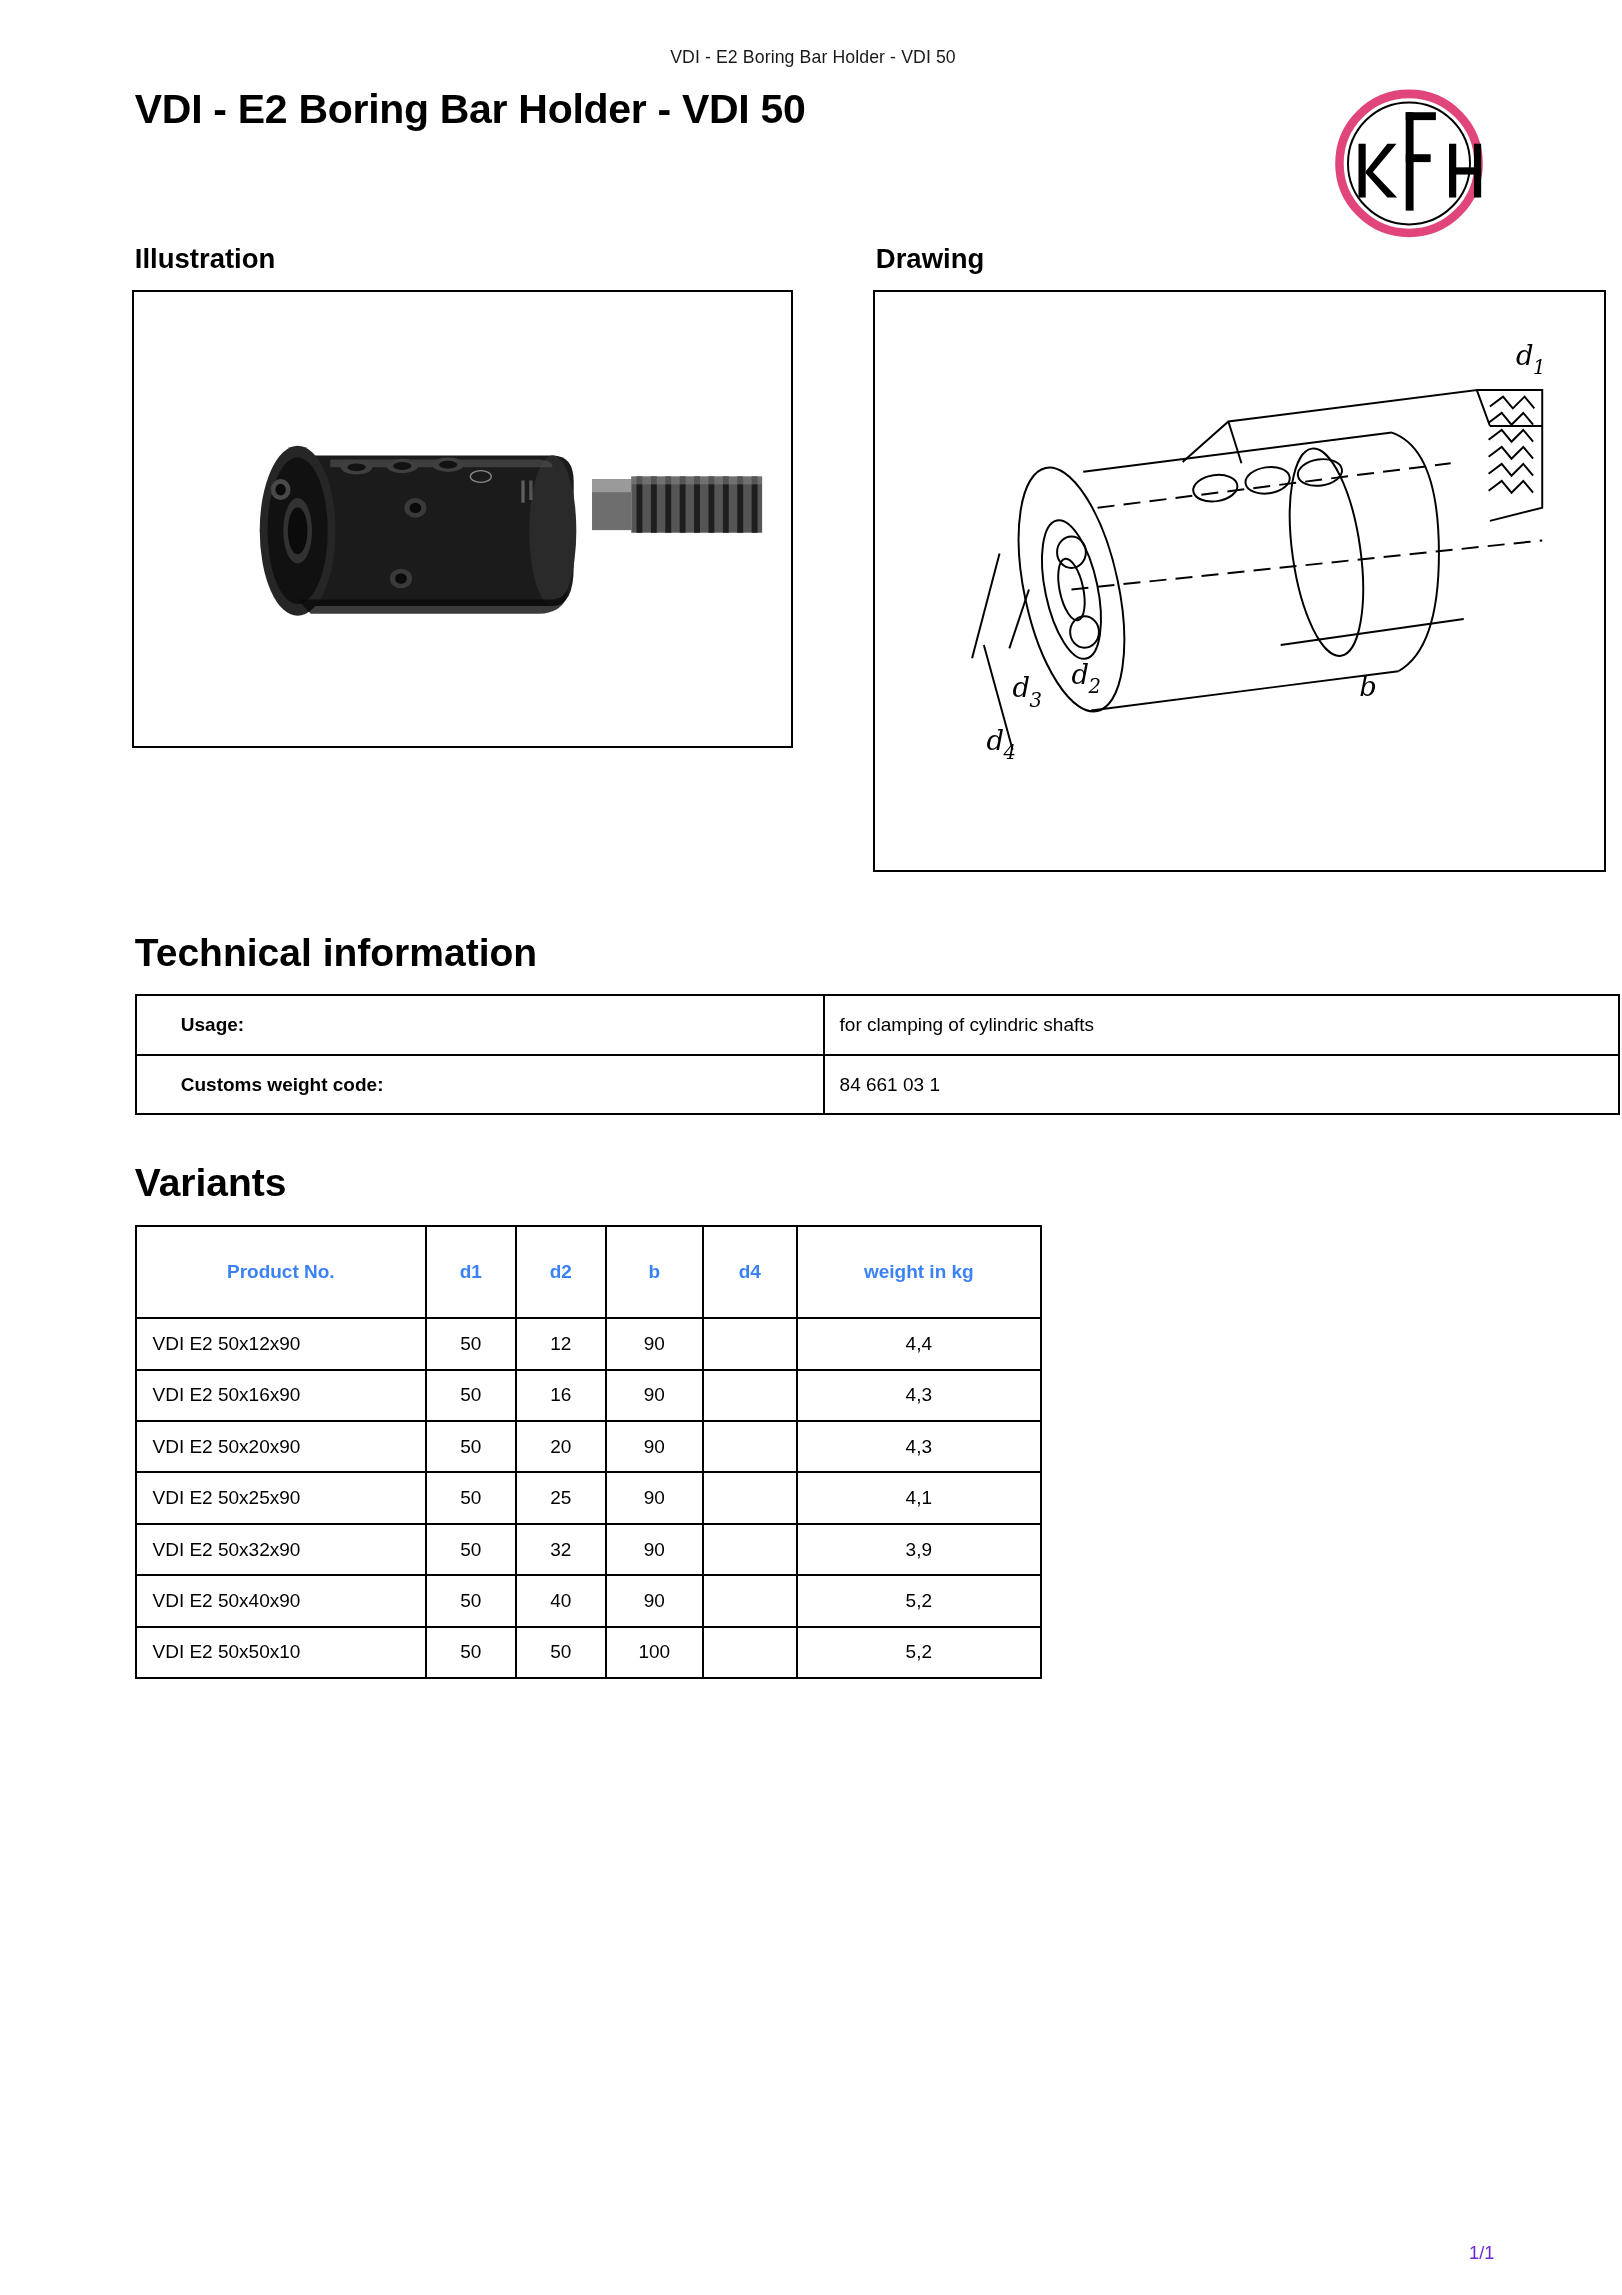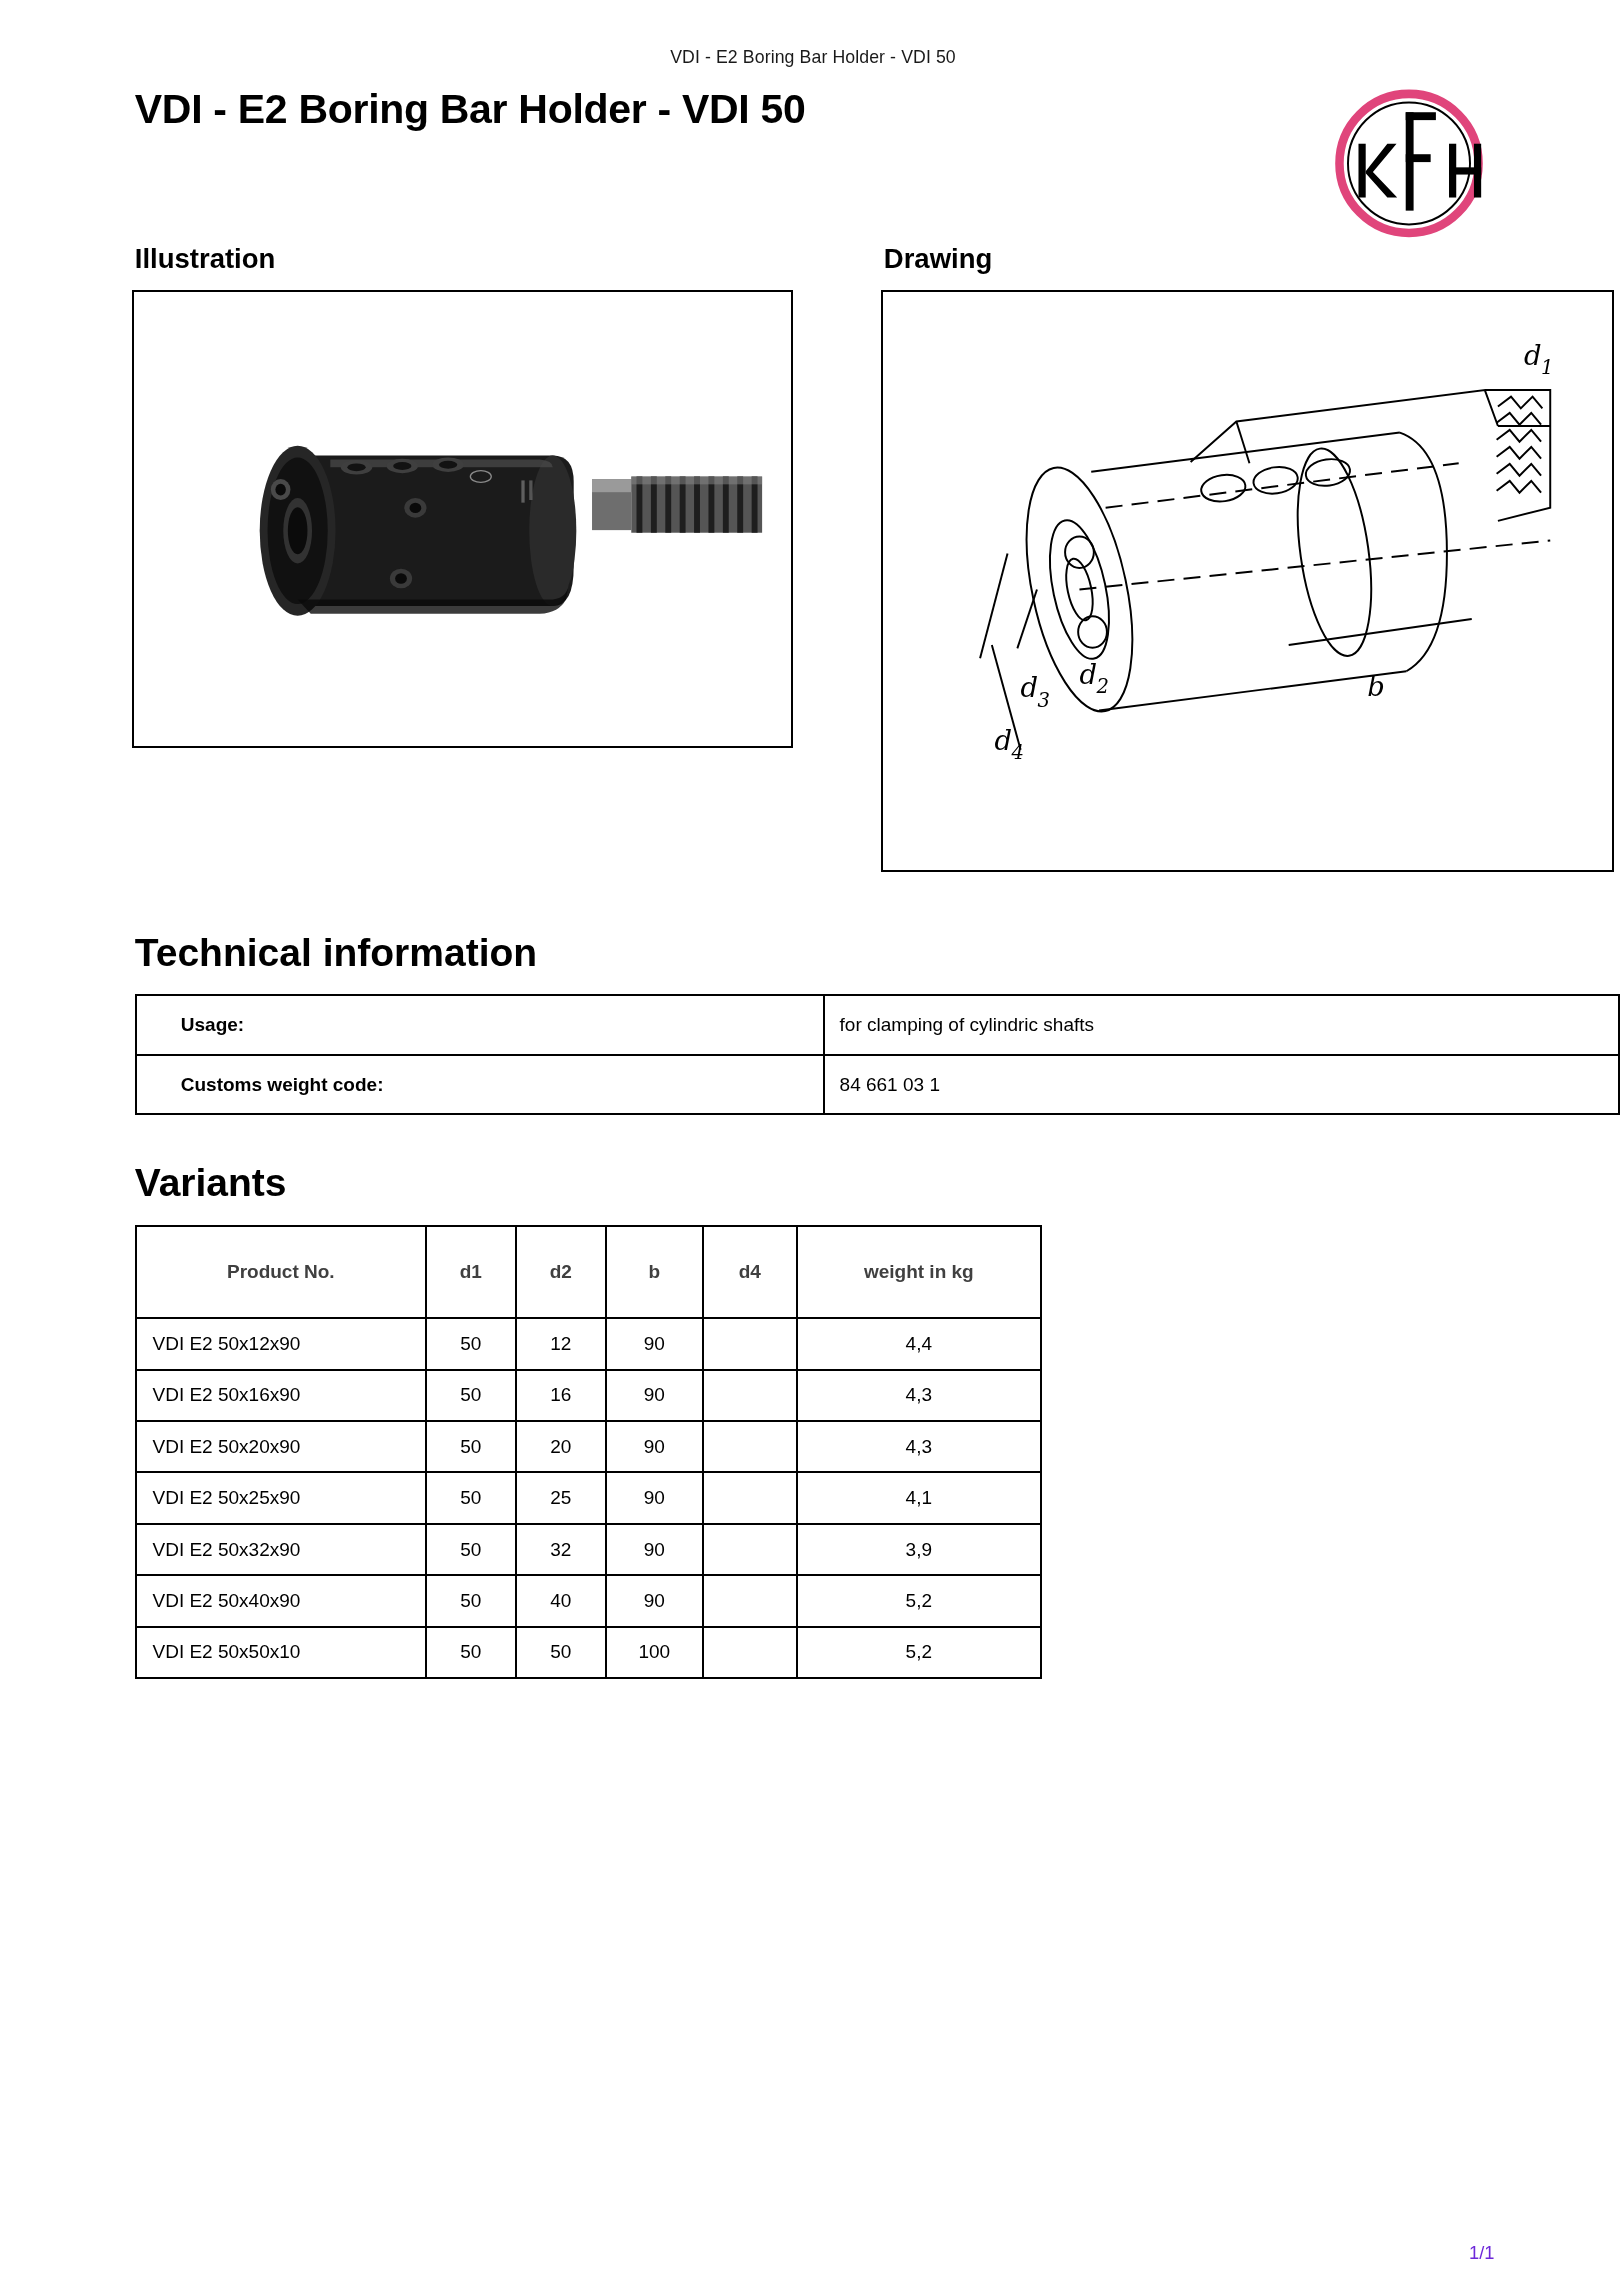--- a/index.html
+++ b/index.html
@@ -45,21 +45,21 @@
     width: 164px;
     height: 164px;
   }
   .section-title {
     font-size: 27.5px;
     font-weight: bold;
     margin: 0 0 14.4px 3.3px;
   }
   .two-col {
     display: flex;
-    gap: 16px;
+    gap: 8px;
     align-items: flex-start;
   }
   .col-left {
     width: 739px;
   }
   .col-right {
     width: 739px;
     margin-left: 72px;
   }
   .img-box {
@@ -111,21 +111,21 @@
     width: 851px;
   }
   .variants-table th, .variants-table td {
     border: 2px solid #000;
     font-size: 19px;
     padding: 9.2px 6.5px;
     text-align: center;
     height: 31px;
   }
   .variants-table th {
-    color: #404040;
+    color: #3b82f6;
     font-weight: bold;
     height: 72px;
     vertical-align: middle;
   }
   .variants-table td.prod, .variants-table th.prod {
     text-align: left;
     padding-left: 15.7px;
     width: 275px;
   }
   .variants-table th.prod {

